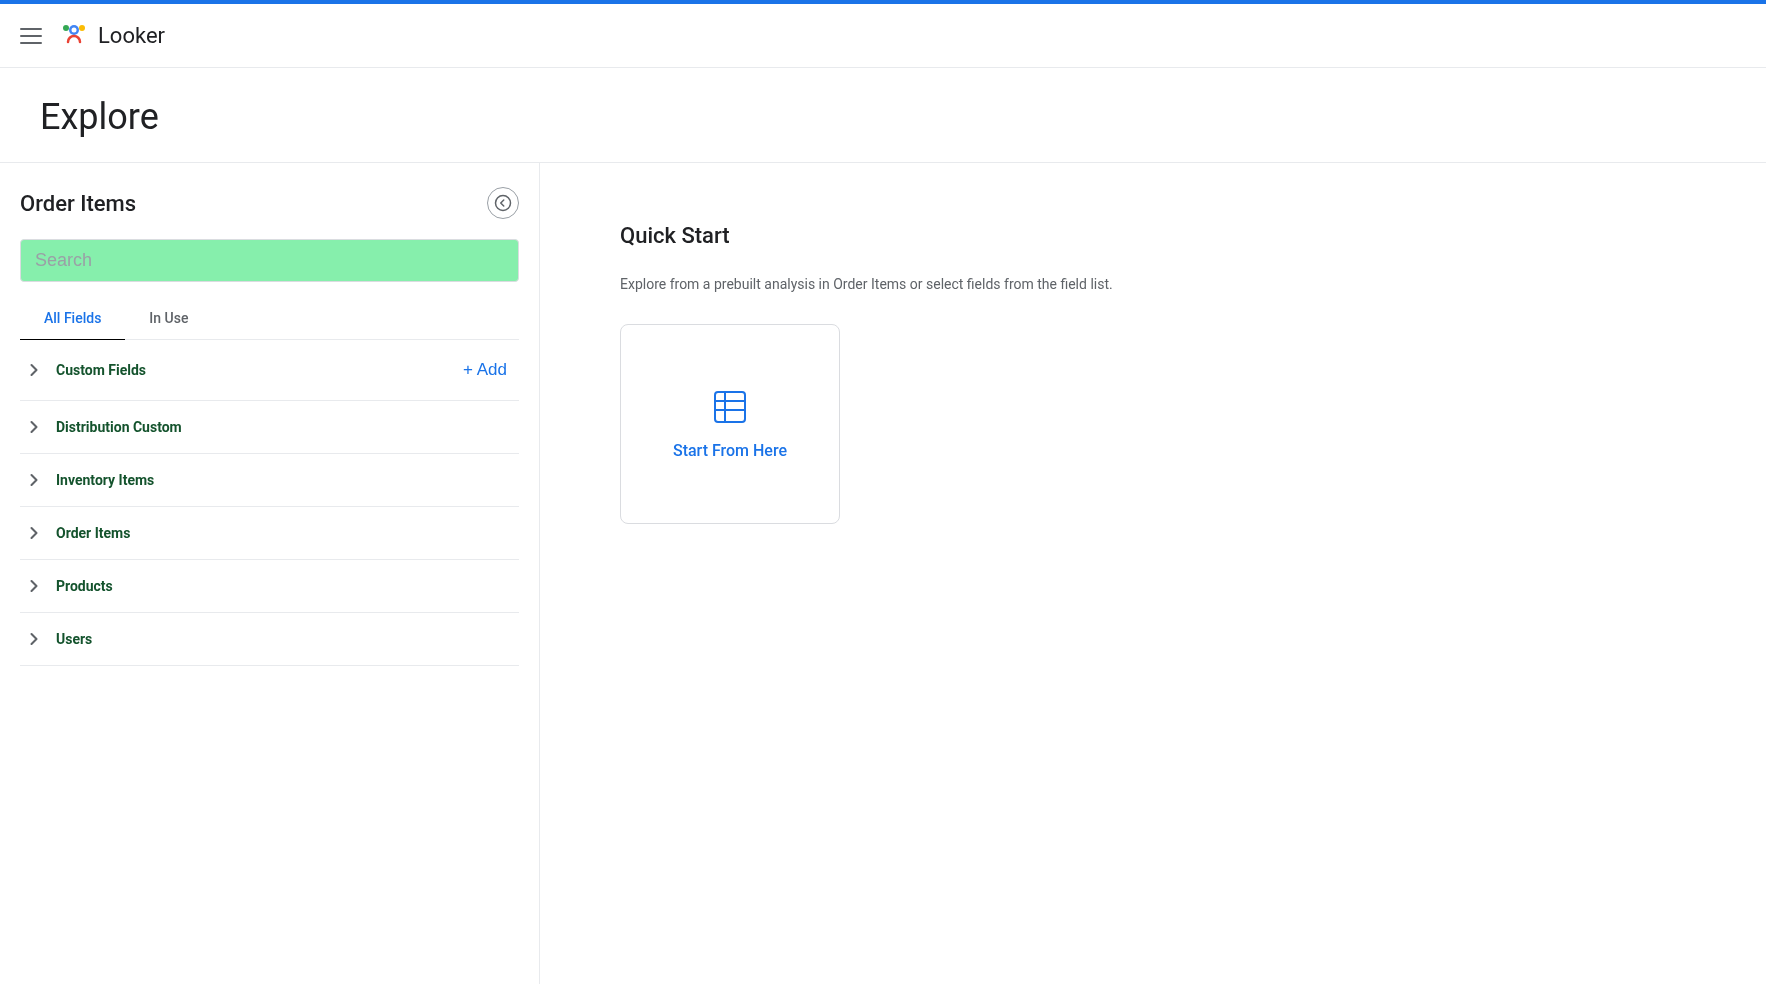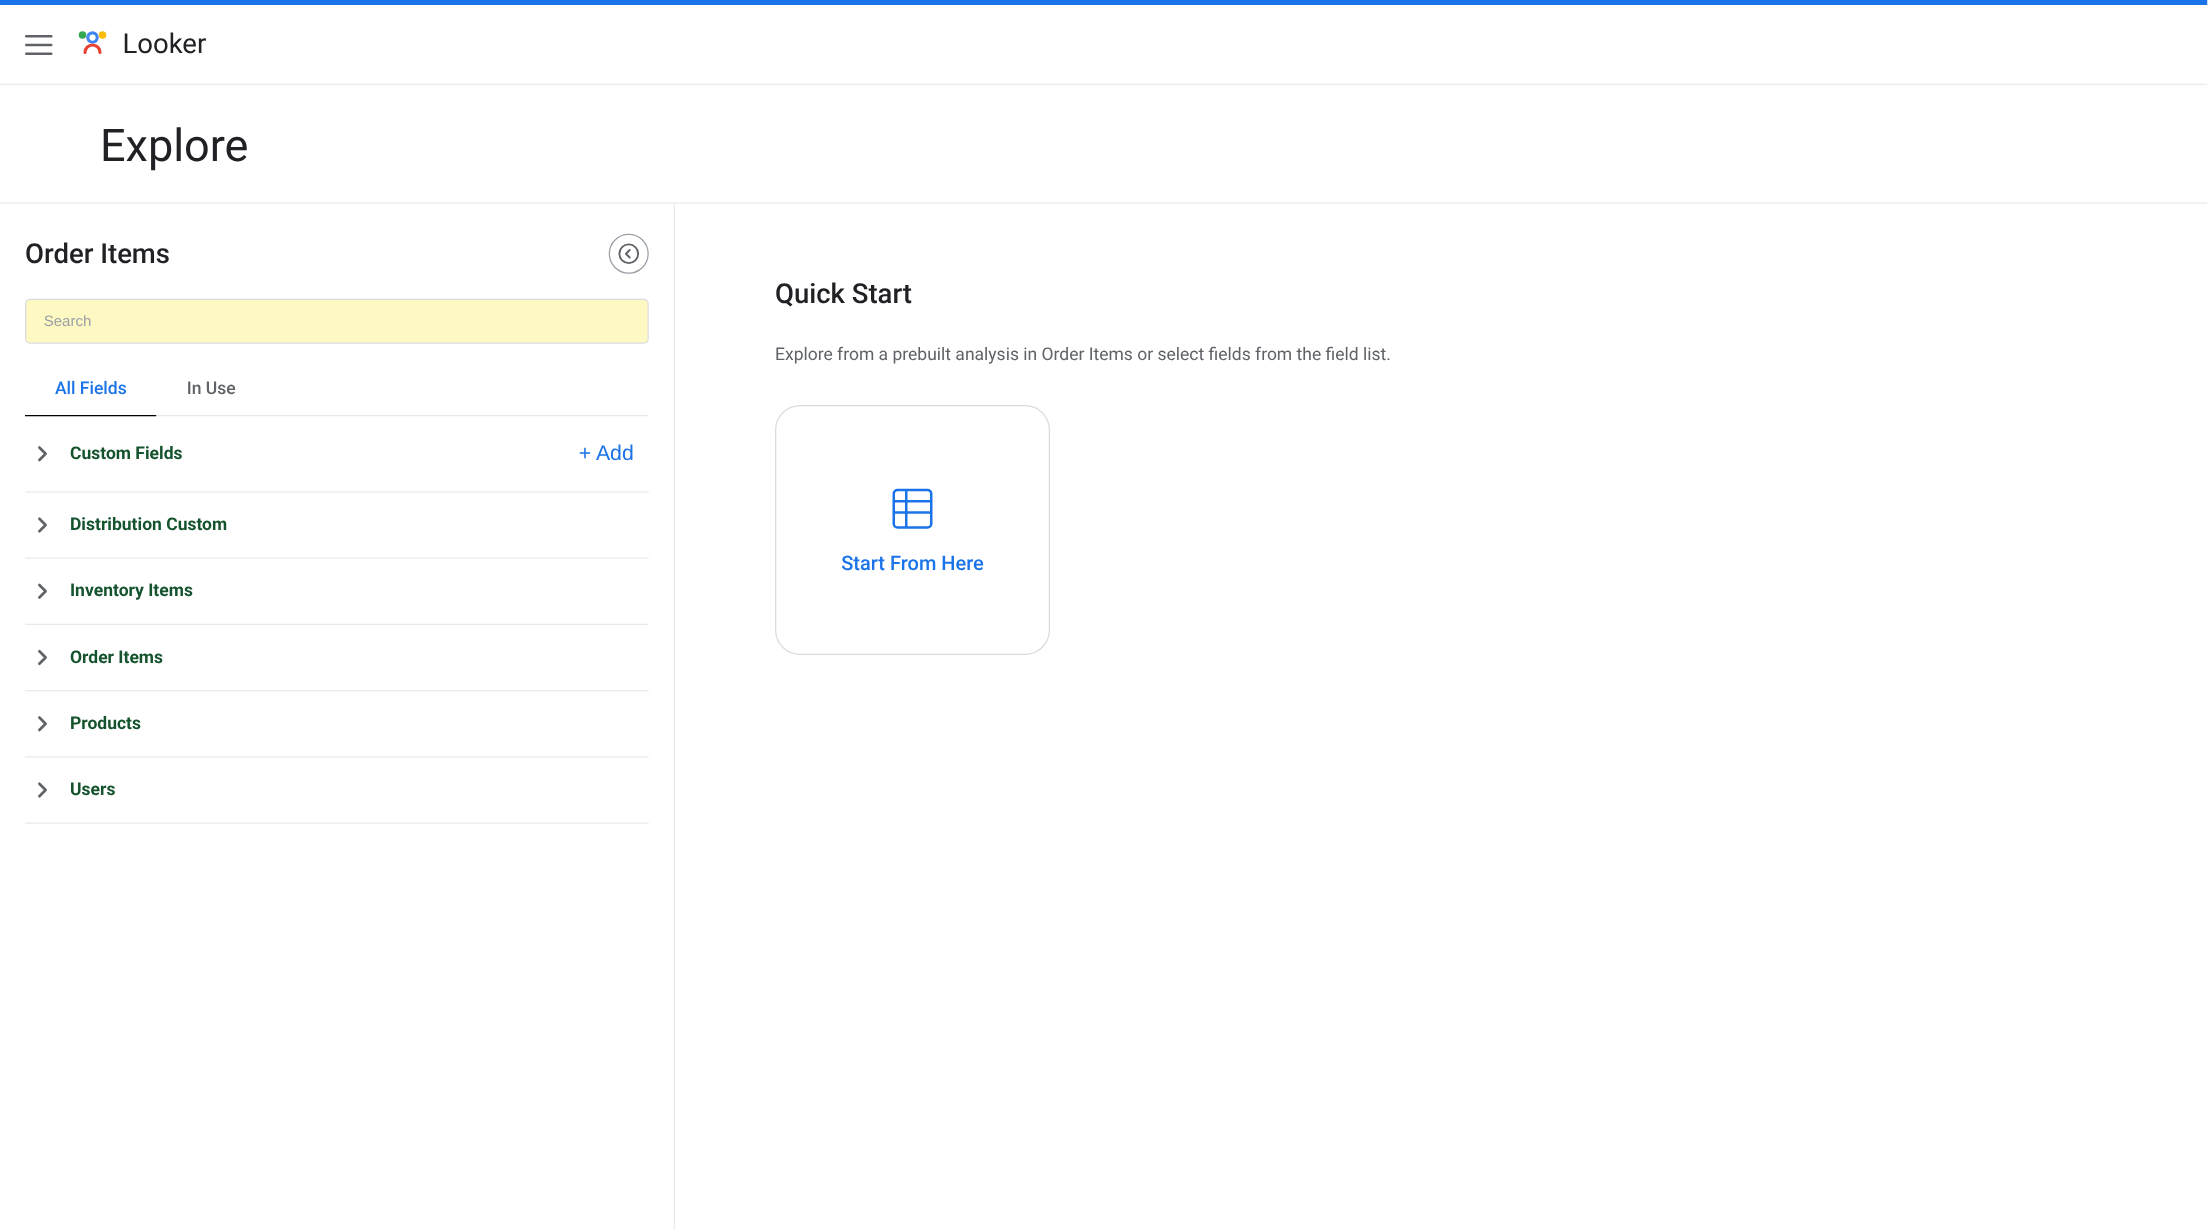--- a/index.html
+++ b/index.html
@@ -70,21 +70,20 @@
     
     .page-title-area {
       padding: 28px 40px 24px 40px;
       border-bottom: 1px solid #e8eaed;
     }
 
     .page-title {
       font-size: 36px;
       font-weight: 400;
       color: #202124;
-      margin-left: 40px;
     }
 
     
     .main-content {
       display: flex;
       height: calc(984px - 4px - 64px - 89px);
     }
 
     
     .sidebar {
@@ -129,24 +128,24 @@
     
     .search-container {
       margin-bottom: 16px;
     }
 
     .search-input {
       width: 100%;
       padding: 10px 14px;
       border: 1px solid #dadce0;
       border-radius: 4px;
-      font-size: 12px;
+      font-size: 18px;
       color: #5f6368;
       outline: none;
-      background: #fef9c3;
+      background: #86efac;
     }
 
     .search-input::placeholder {
       color: #9aa0a6;
     }
 
     
     .tabs {
       display: flex;
       border-bottom: 1px solid #e8eaed;
@@ -223,21 +222,21 @@
       font-size: 14px;
       color: #5f6368;
       margin-bottom: 32px;
     }
 
     
     .start-card {
       width: 220px;
       height: 200px;
       border: 1px solid #dadce0;
-      border-radius: 20px;
+      border-radius: 8px;
       display: flex;
       flex-direction: column;
       align-items: center;
       justify-content: center;
       cursor: pointer;
       gap: 16px;
     }
 
     .table-icon {
       width: 36px;

